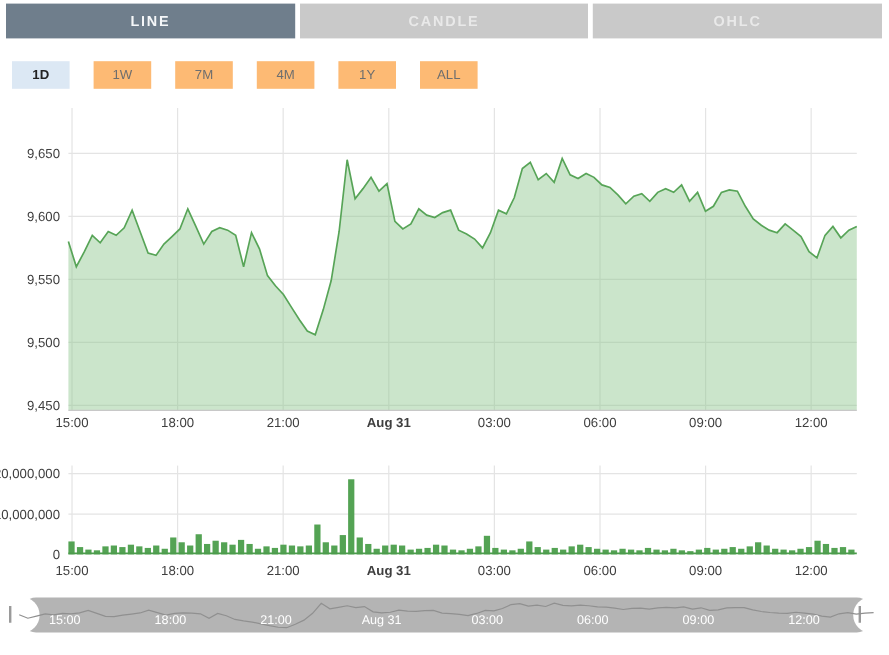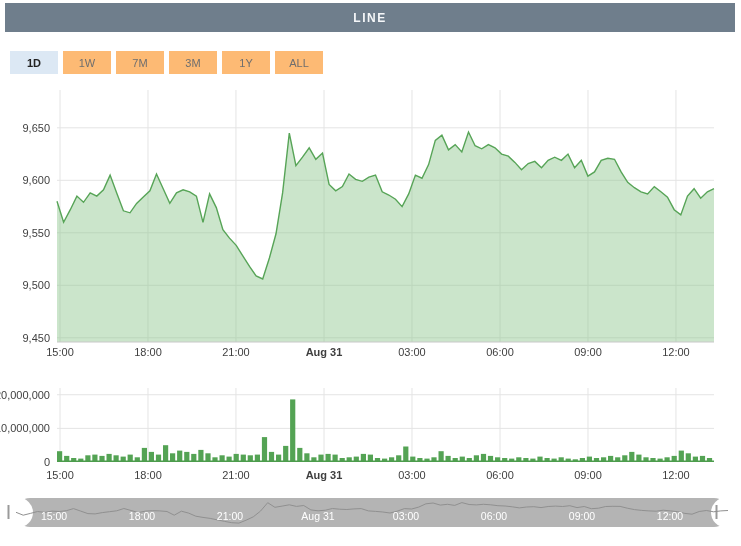--- a/index.html
+++ b/index.html
@@ -2,39 +2,41 @@
 <html><head>
 <meta charset="utf-8">
 <style>
   html,body{margin:0;padding:0;background:#fff;}
   .app{position:relative;width:741px;height:546px;background:#fff;overflow:hidden;
        font-family:"Liberation Sans",sans-serif;}
   .tabs{position:relative;z-index:2;display:flex;gap:4px;padding:3px 6px 0 5px;height:29px;}
   .tab{flex:1;display:flex;align-items:center;justify-content:center;background:#c9c9c9;
        color:#e9e9e9;font-size:12px;font-weight:bold;letter-spacing:1.5px;cursor:pointer;}
   .tab.active{background:#6f7e8c;color:#f5f7f9;}
-  .ranges{position:relative;z-index:2;display:flex;gap:5px;margin:19px 0 0 10px;}
+  .ranges{position:relative;z-index:2;display:flex;gap:20px;margin:19px 0 0 10px;}
   .range{width:48px;height:23px;display:flex;align-items:center;justify-content:center;
          background:#fdba74;color:#6e6e6e;font-size:11px;cursor:pointer;}
   .range.active{background:#dce8f4;color:#222;font-weight:bold;}
   svg{position:absolute;left:0;top:0;z-index:1;}
   svg text{font-family:"Liberation Sans",sans-serif;}
 </style>
 </head>
 <body>
 
 <div class="app">
   <div class="tabs" id="tabs">
       <div class="tab active">LINE</div>
+      <div class="tab">CANDLE</div>
+      <div class="tab">OHLC</div>
     </div>
   <div class="ranges" id="ranges">
       <div class="range active">1D</div>
       <div class="range">1W</div>
       <div class="range">7M</div>
-      <div class="range">3M</div>
+      <div class="range">4M</div>
       <div class="range">1Y</div>
       <div class="range">ALL</div>
     </div>
   <svg id="chart-svg" width="741" height="546" viewBox="0 0 741 546">
     <g id="g-main">
         <line x1="57" x2="714" y1="127.8" y2="127.8" stroke="#e4e4e4" stroke-width="1"></line>
         <text x="50" y="131.8" text-anchor="end" font-size="11" fill="#3f3f3f">9,650</text>
         <line x1="57" x2="714" y1="180.3" y2="180.3" stroke="#e4e4e4" stroke-width="1"></line>
         <text x="50" y="184.3" text-anchor="end" font-size="11" fill="#3f3f3f">9,600</text>
         <line x1="57" x2="714" y1="232.8" y2="232.8" stroke="#e4e4e4" stroke-width="1"></line>

